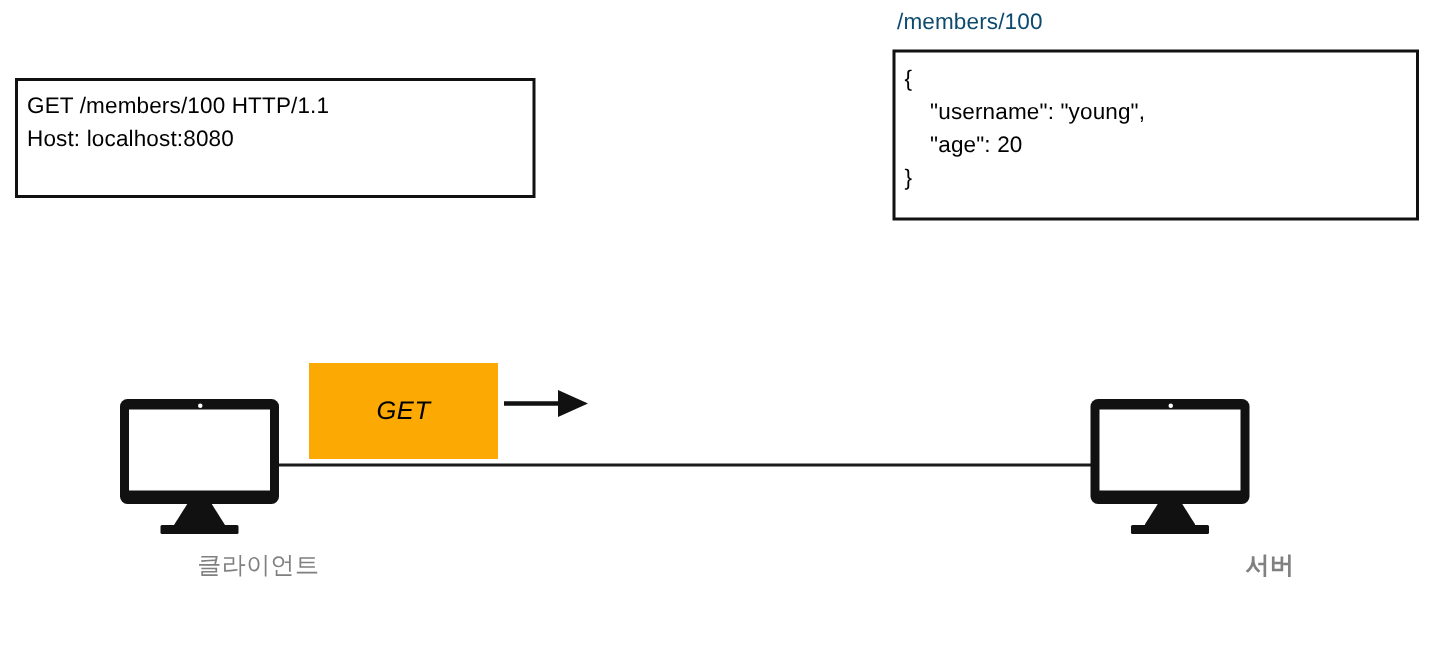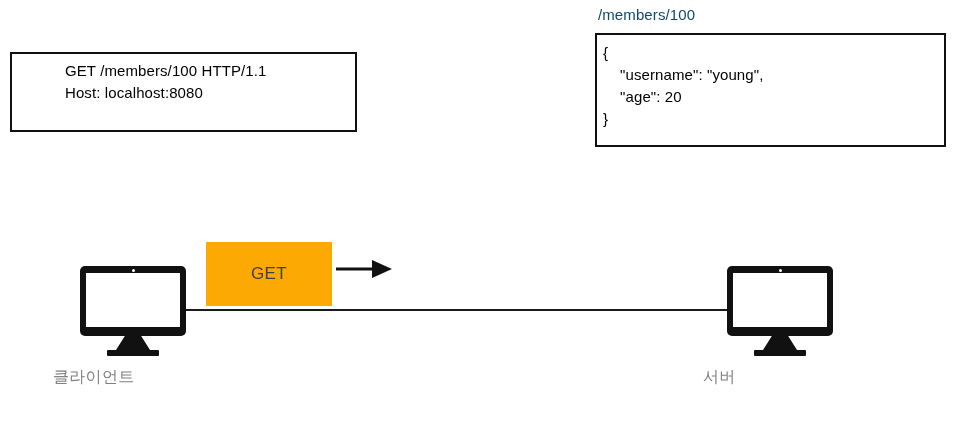--- a/index.html
+++ b/index.html
@@ -31,21 +31,21 @@
     position: absolute;
     color: #000000;
     font-size: 15px;
     line-height: 22px;
     white-space: pre;
     letter-spacing: 0.1px;
   }
 
   
   #request-box   { left: 10px;  top: 52px;  width: 347px; height: 80px; }
-  #request-text  { left: 18px;  top: 60px; margin-left: 47px;  }
+  #request-text  { left: 18px;  top: 60px;  }
 
   
   #response-title {
     position: absolute;
     left: 598px;
     top: 6px;
     font-size: 15px;
     color: #0c4a6e;
     letter-spacing: 0.1px;
   }
@@ -69,22 +69,23 @@
     top: 242px;
     width: 126px;
     height: 64px;
     background: #FCA903;
     display: flex;
     align-items: center;
     justify-content: center;
   }
   #get-badge-label {
     font-size: 17px;
-    color: #404040;
+    color: #000000;
     letter-spacing: 0.4px;
+    font-style: italic;
   }
 
   
   #arrow { position: absolute; left: 336px; top: 258px; width: 58px; height: 22px; }
 
   
   .monitor { position: absolute; width: 106px; }
   .monitor .bezel {
     width: 106px;
     height: 70px;
@@ -120,30 +121,30 @@
   .monitor .base {
     width: 52px;
     height: 6px;
     margin: 0 auto;
     background: #111111;
     border-radius: 1px;
   }
   .device-label {
     position: absolute;
     width: 160px;
-    text-align: left;
+    text-align: right;
     font-size: 16px;
     color: #808080;
     letter-spacing: 0.3px;
   }
 
   #client-monitor { left: 80px;  top: 266px; }
   #client-label   { left: 53px;  top: 367px; }
   #server-monitor { left: 727px; top: 266px; }
-  #server-label   { left: 703px; top: 367px; }
+  #server-label   { left: 703px; top: 367px; font-weight: bold; }
 </style>
 </head>
 <body>
 
 <div id="canvas">
 
   <div class="note-box" id="request-box"></div>
   <div class="note-text" id="request-text">GET /members/100 HTTP/1.1
 Host: localhost:8080</div>
 

